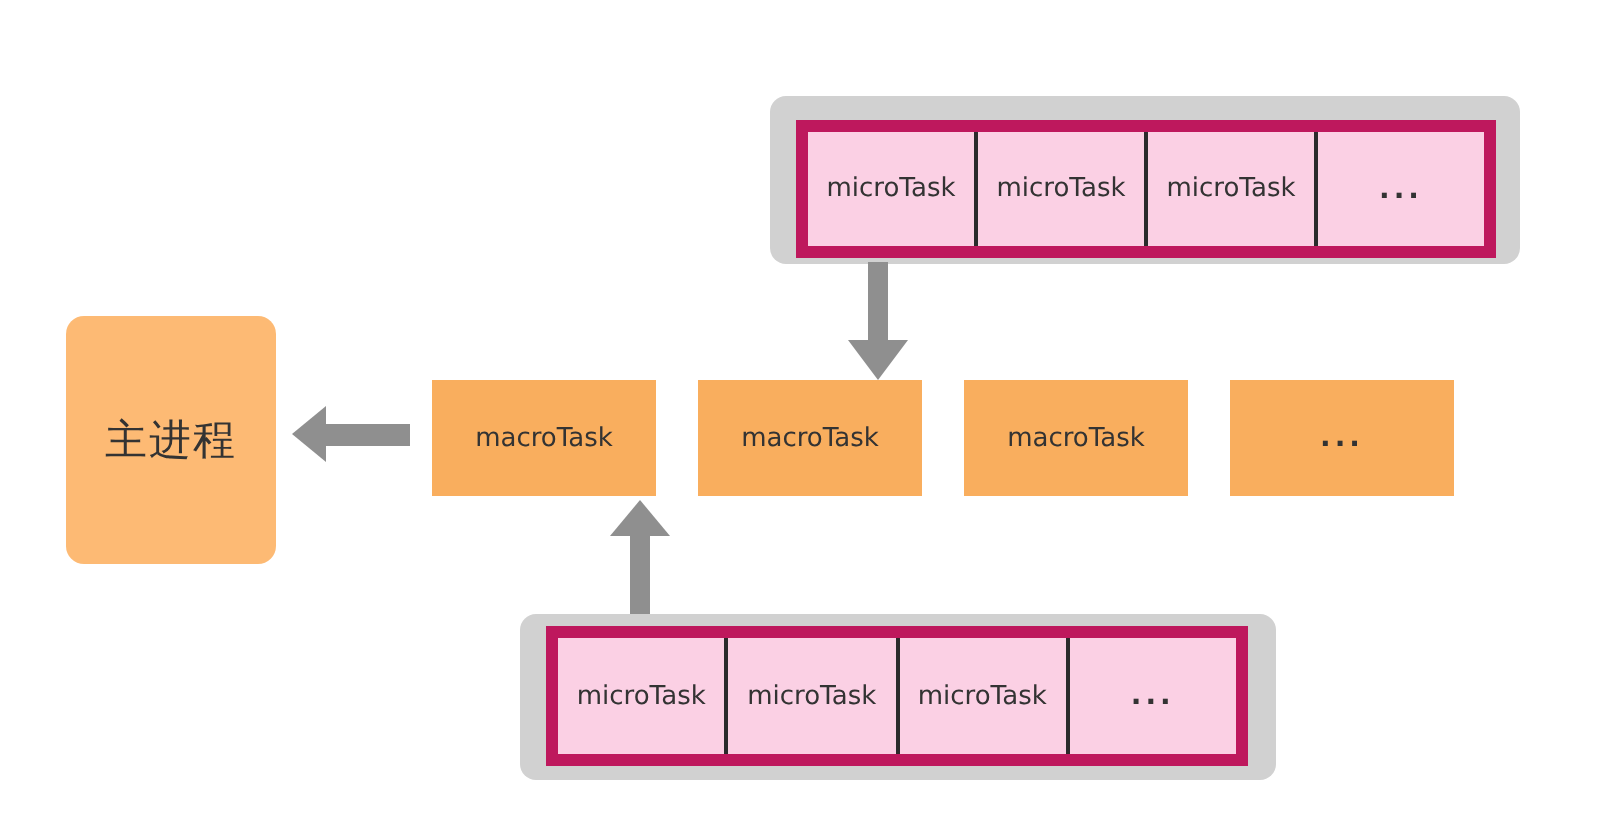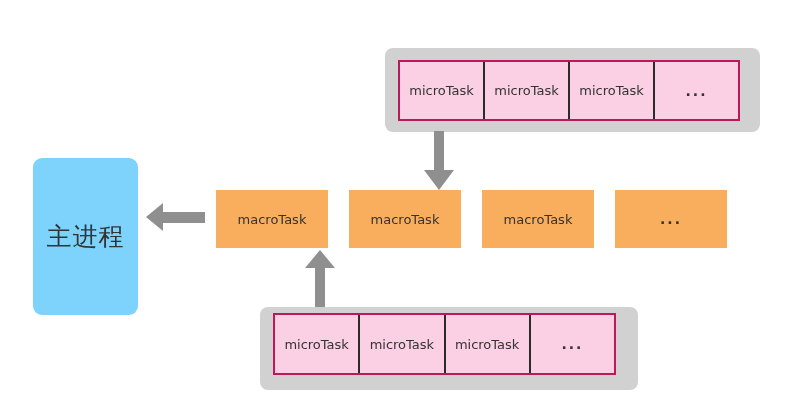--- a/index.html
+++ b/index.html
@@ -8,36 +8,36 @@
     position:relative;width:810px;height:414px;background:#ffffff;overflow:hidden;
   }
   
   .queue{
     position:absolute;background:#d1d1d1;border-radius:8px;
   }
   .queue-top{left:385px;top:48px;width:375px;height:84px;}
   .queue-bottom{left:260px;top:307px;width:378px;height:83px;}
   .cells{
     position:absolute;display:flex;
-    border:2px solid #be185d;background:#2b2b2b;
+    border:6px solid #be185d;background:#2b2b2b;
   }
   .queue-top .cells{left:13px;top:12px;width:338px;height:57px;}
   .queue-bottom .cells{left:13px;top:6px;width:339px;height:58px;}
   .cell{
     flex:1;background:#fbd0e4;display:flex;align-items:center;justify-content:center;
     font-size:13px;color:#333333;border-left:2px solid #2b2b2b;white-space:nowrap;
   }
   .cell:first-child{border-left:none;}
   .cell.ellipsis{font-weight:bold;letter-spacing:2px;font-size:14px;}
   
   .main-box{
-    position:absolute;left:33px;top:158px;width:105px;height:157px;
-    background:#7dd3fc;border-radius:9px;
+    position:absolute;left:33px;top:158px;width:105px;height:124px;
+    background:#fdba74;border-radius:9px;
     display:flex;align-items:center;justify-content:center;
-    font-size:25px;color:#333333;letter-spacing:1px;
+    font-size:21px;color:#333333;letter-spacing:1px;
   }
   
   .macro-row{
     position:absolute;left:216px;top:190px;display:flex;gap:21px;
   }
   .macro-box{
     width:112px;height:58px;background:#f9ae5e;
     display:flex;align-items:center;justify-content:center;
     font-size:13px;color:#333333;white-space:nowrap;
   }

